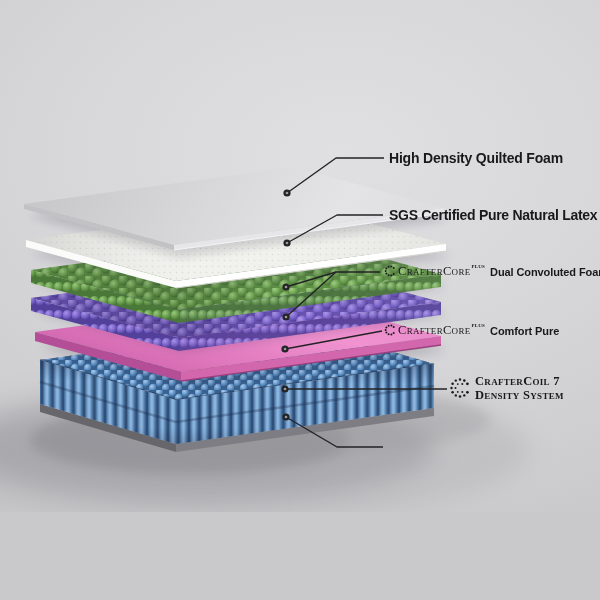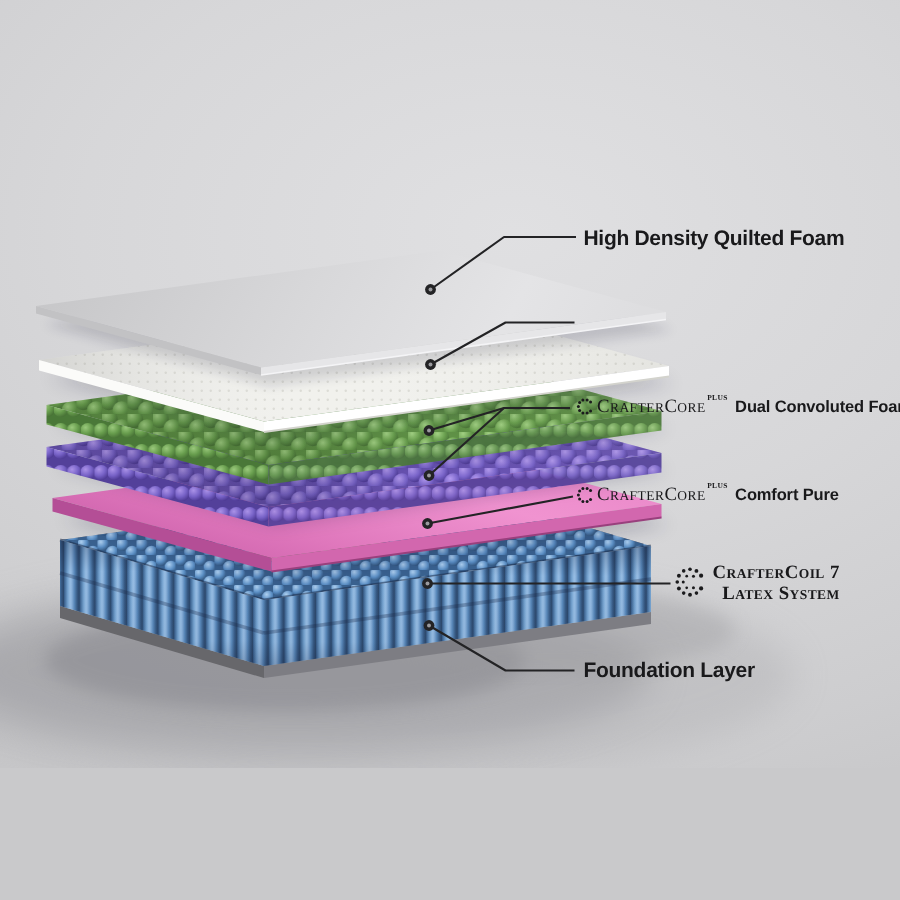--- a/index.html
+++ b/index.html
@@ -11,21 +11,21 @@
   .scene{position:absolute;left:0;top:0;}
   .label{position:absolute;white-space:nowrap;transform:translateY(-50%);color:#19191b;}
   .lbl-sans{font-weight:700;font-size:14px;letter-spacing:-0.2px;}
   .brandline{display:flex;align-items:center;}
   .cc-icon{display:inline-block;margin-right:2px;}
   .brand{font-family:"Liberation Serif", serif;font-weight:400;font-size:12.5px;font-variant:small-caps;letter-spacing:0.3px;}
   .brand-sup{font-family:"Liberation Serif", serif;font-weight:700;font-size:5px;letter-spacing:0.2px;position:relative;top:-5px;margin-left:1px;}
   .desc{font-weight:700;font-size:11px;letter-spacing:-0.1px;margin-left:5px;}
   .coil-label{display:flex;align-items:center;gap:4px;}
   .coil-lines{display:flex;flex-direction:column;}
-  .coil-line{font-family:"Liberation Serif", serif;font-weight:700;font-size:12.5px;font-variant:small-caps;letter-spacing:0.3px;line-height:14px;color:#19191b;text-align:right;}
+  .coil-line{font-family:"Liberation Serif", serif;font-weight:700;font-size:12.5px;font-variant:small-caps;letter-spacing:0.3px;line-height:14px;color:#19191b;}
 </style>
 </head>
 <body>
 
 <div class="stage">
 
 <svg class="scene" width="600" height="600" viewBox="0 0 600 600">
   <defs>
     <filter id="b4" x="-40%" y="-40%" width="180%" height="180%">
           <feGaussianBlur stdDeviation="4"></feGaussianBlur>
@@ -258,20 +258,21 @@
         </g>
     <g>
           <circle cx="286" cy="417" r="3.6" fill="#232325"></circle>
           <circle cx="286" cy="417" r="1.3" fill="#9a9a9e"></circle>
         </g>
   </g>
 </svg>
 
 <div class="label lbl-sans" style="left:389px;top:158px;">High Density Quilted Foam</div>
 
+<div class="label lbl-sans" style="left:389px;top:215px;letter-spacing:-0.3px;">SGS Certified Pure Natural Latex</div>
 
 <div class="label brandline" style="left:384px;top:271px;">
   <svg class="cc-icon" width="12" height="13" viewBox="0 0 12 13" fill="#1b1b1d">
     <circle cx="9.7" cy="3.5" r="1"></circle>
         <circle cx="7.4" cy="2.1" r="1"></circle>
         <circle cx="4.6" cy="2.2" r="1"></circle>
     <circle cx="2.4" cy="3.9" r="1"></circle>
         <circle cx="1.6" cy="6.5" r="1"></circle>
         <circle cx="2.4" cy="9.1" r="1"></circle>
     <circle cx="4.6" cy="10.8" r="1"></circle>
@@ -314,19 +315,18 @@
     <circle cx="15.3" cy="20.4" r="1.2"></circle>
         <circle cx="18.4" cy="17.3" r="1.4"></circle>
     <circle cx="13.3" cy="9.1" r="1"></circle>
         <circle cx="8.8" cy="9.1" r="0.9"></circle>
         <circle cx="6.5" cy="13" r="1"></circle>
     <circle cx="8.8" cy="16.9" r="0.9"></circle>
         <circle cx="13.3" cy="16.9" r="1"></circle>
   </svg>
   <span class="coil-lines">
     <span class="coil-line">CrafterCoil 7</span>
-    <span class="coil-line">Latex System</span>
+    <span class="coil-line">Density System</span>
   </span>
 </div>
 
-<div class="label lbl-sans" style="left:389px;top:446px;">Foundation Layer</div>
 
 </div>
 
 </body></html>

